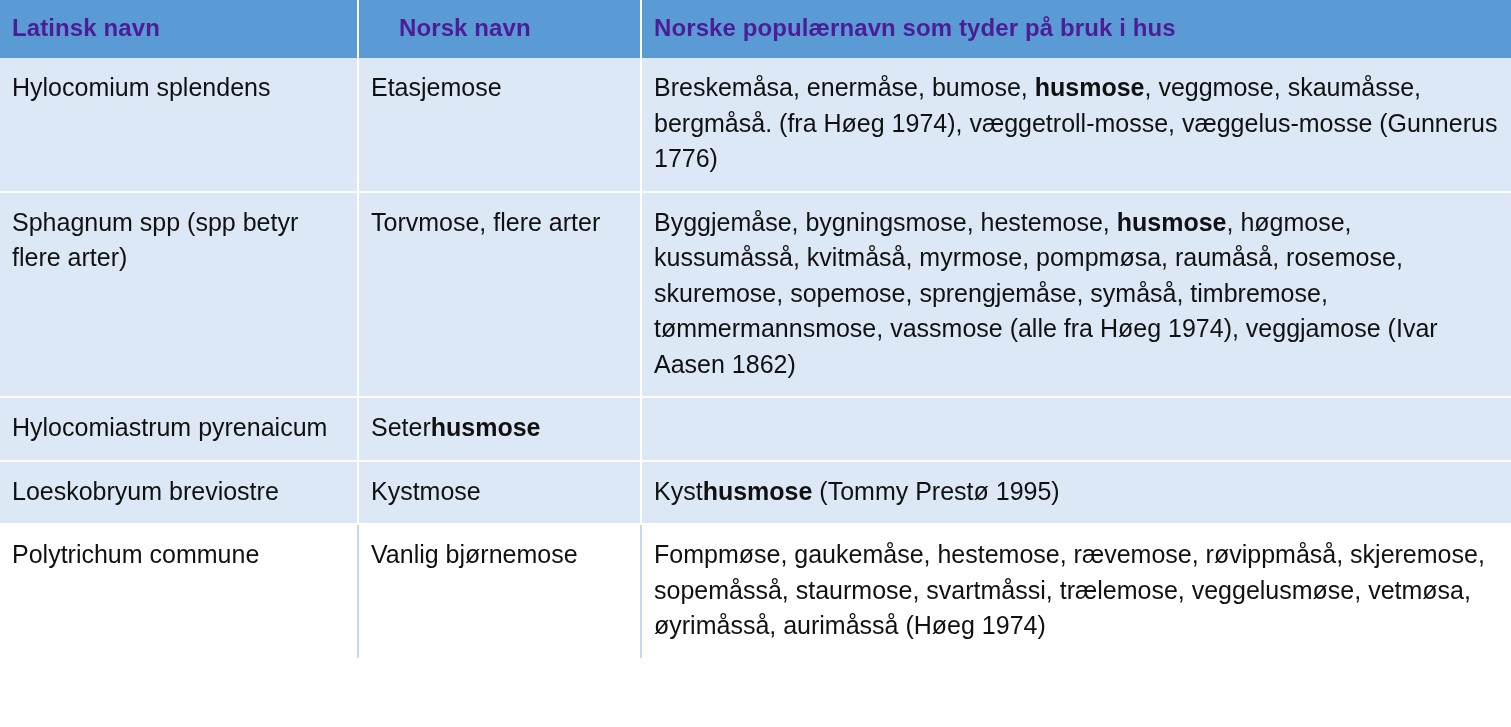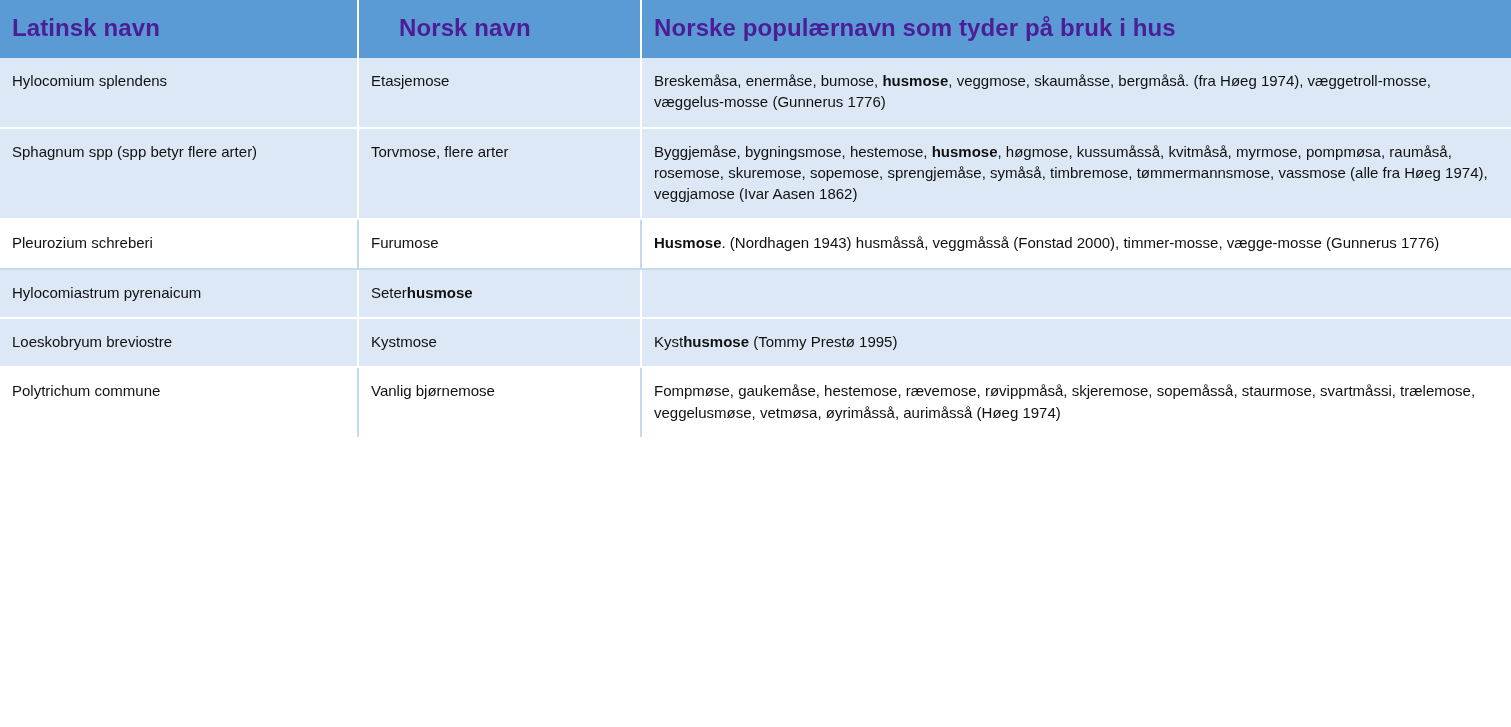--- a/index.html
+++ b/index.html
@@ -29,21 +29,21 @@
     text-align: left;
     padding: 14px 12px 16px 12px;
     border: none;
     vertical-align: middle;
     letter-spacing: 0.1px;
   }
   thead th.col-latin { border-right: 2px solid #ffffff; }
   thead th.col-norsk { border-right: 2px solid #ffffff; padding-left: 40px; }
 
   tbody td {
-    font-size: 15px;
+    font-size: 25px;
     line-height: 1.42;
     padding: 12px 12px 14px 12px;
     vertical-align: top;
     border-bottom: 2px solid #ffffff;
     border-right: 2px solid #ffffff;
   }
   tbody td:last-child { border-right: none; }
   tbody tr.shade td { background: #dce8f5; }
   tbody tr.plain td { background: #ffffff; }
   tbody tr.plain td { border-bottom: 2px solid #c6d9ec; }
@@ -74,25 +74,20 @@
       <tr class="shade">
         <td>Hylocomium splendens</td>
         <td><span>Etasjemose</span></td>
         <td><span>Breskemåsa, enermåse, bumose, </span><b>husmose</b><span>, veggmose, skaumåsse, bergmåså. (fra Høeg 1974), væggetroll-mosse, væggelus-mosse (Gunnerus 1776)</span></td>
       </tr>
       <tr class="shade">
         <td>Sphagnum spp (spp betyr flere arter)</td>
         <td><span>Torvmose, flere arter</span></td>
         <td><span>Byggjemåse, bygningsmose, hestemose, </span><b>husmose</b><span>, høgmose, kussumåsså, kvitmåså, myrmose, pompmøsa, raumåså, rosemose, skuremose, sopemose, sprengjemåse, symåså, timbremose, tømmermannsmose, vassmose (alle fra Høeg 1974), veggjamose (Ivar Aasen 1862)</span></td>
       </tr>
-      <tr class="plain">
-        <td>Pleurozium schreberi</td>
-        <td><span>Furumose</span></td>
-        <td><b>Husmose</b><span>. (Nordhagen 1943) husmåsså, veggmåsså (Fonstad 2000), timmer-mosse, vægge-mosse (Gunnerus 1776)</span></td>
-      </tr>
       <tr class="shade">
         <td>Hylocomiastrum pyrenaicum</td>
         <td><span>Seter</span><b>husmose</b></td>
         <td></td>
       </tr>
       <tr class="shade">
         <td>Loeskobryum breviostre</td>
         <td><span>Kystmose</span></td>
         <td><span>Kyst</span><b>husmose</b><span> (Tommy Prestø 1995)</span></td>
       </tr>

